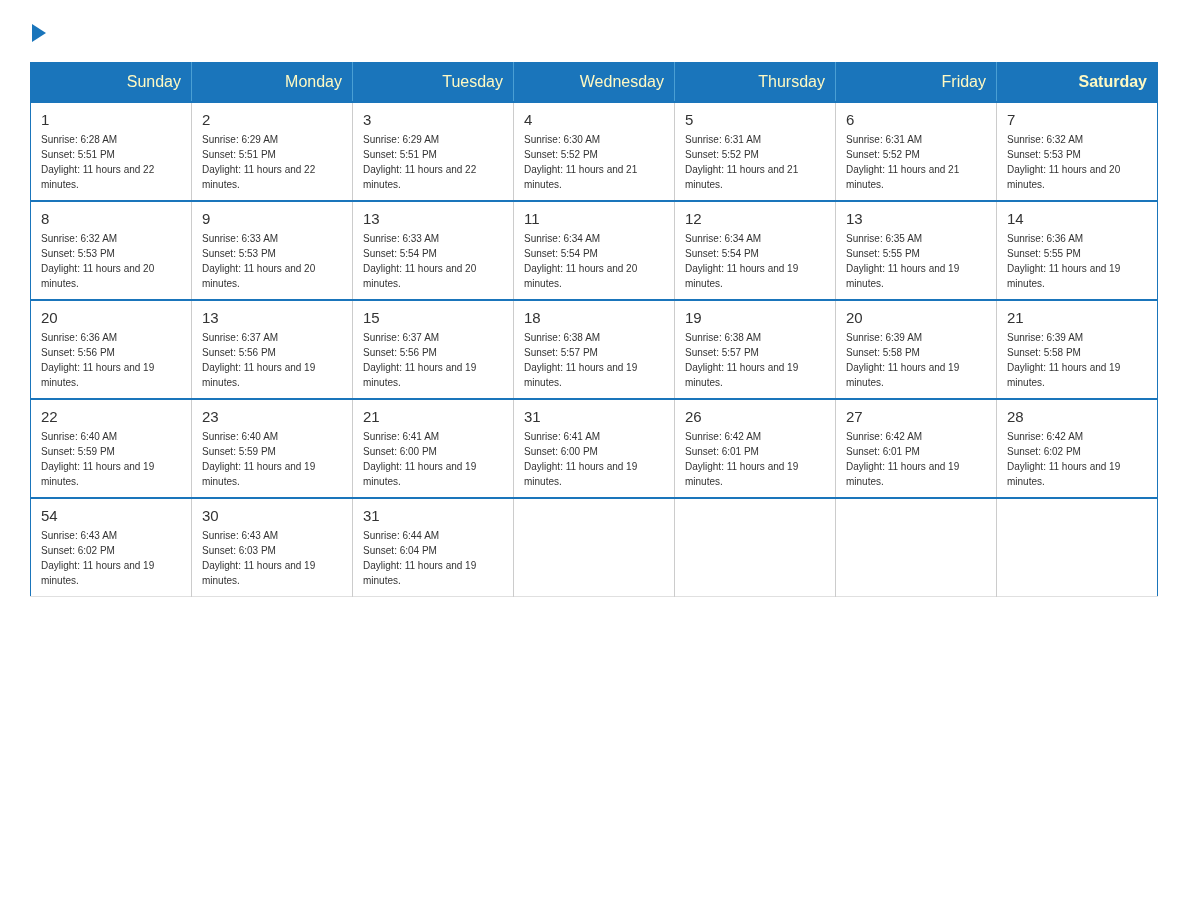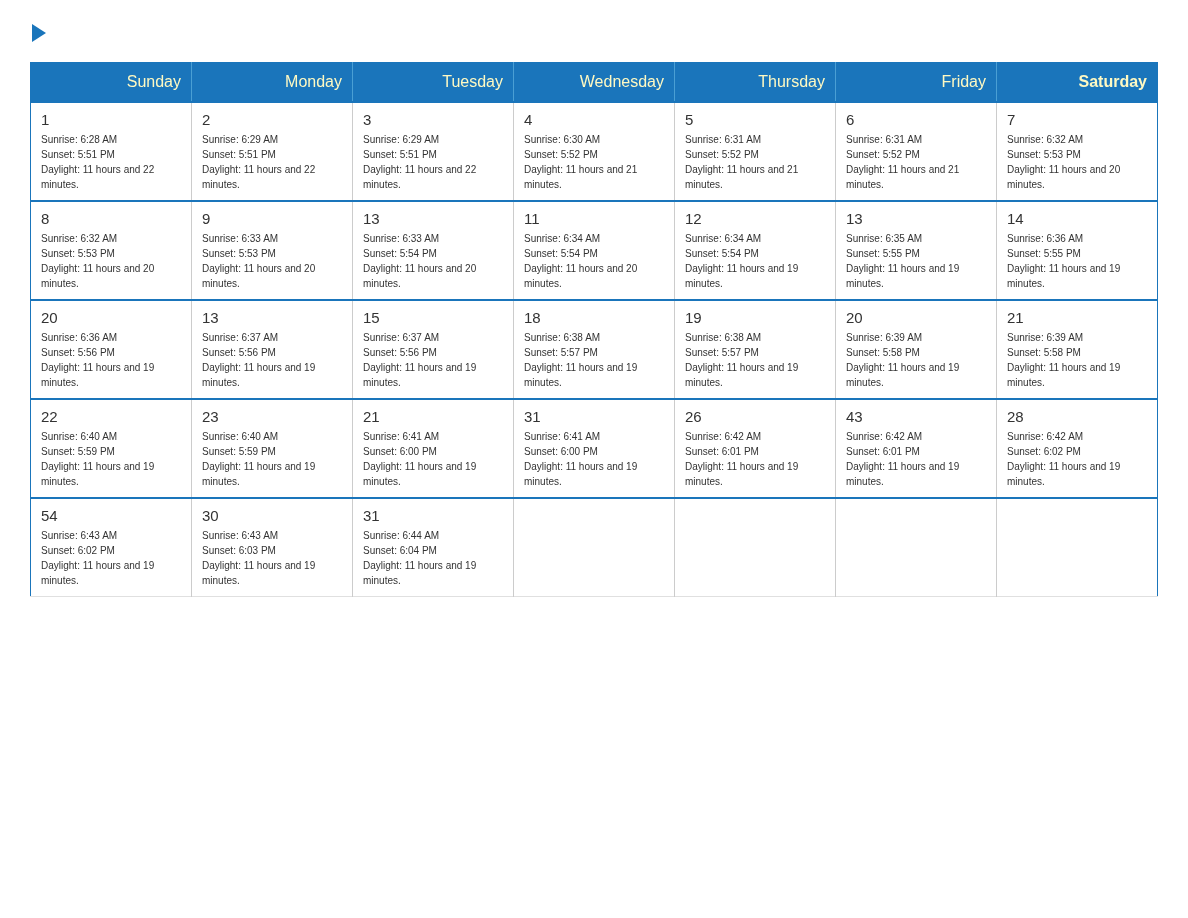--- a/index.html
+++ b/index.html
@@ -342,21 +342,21 @@
       </td>
         <td>
         <span class="day-number">26</span>
         <div class="day-info">
           Sunrise: 6:42 AM<br>
           Sunset: 6:01 PM<br>
           Daylight: 11 hours and 19 minutes.
         </div>
       </td>
         <td>
-        <span class="day-number">43</span>
+        <span class="day-number">27</span>
         <div class="day-info">
           Sunrise: 6:42 AM<br>
           Sunset: 6:01 PM<br>
           Daylight: 11 hours and 19 minutes.
         </div>
       </td>
         <td>
         <span class="day-number">28</span>
         <div class="day-info">
           Sunrise: 6:42 AM<br>

